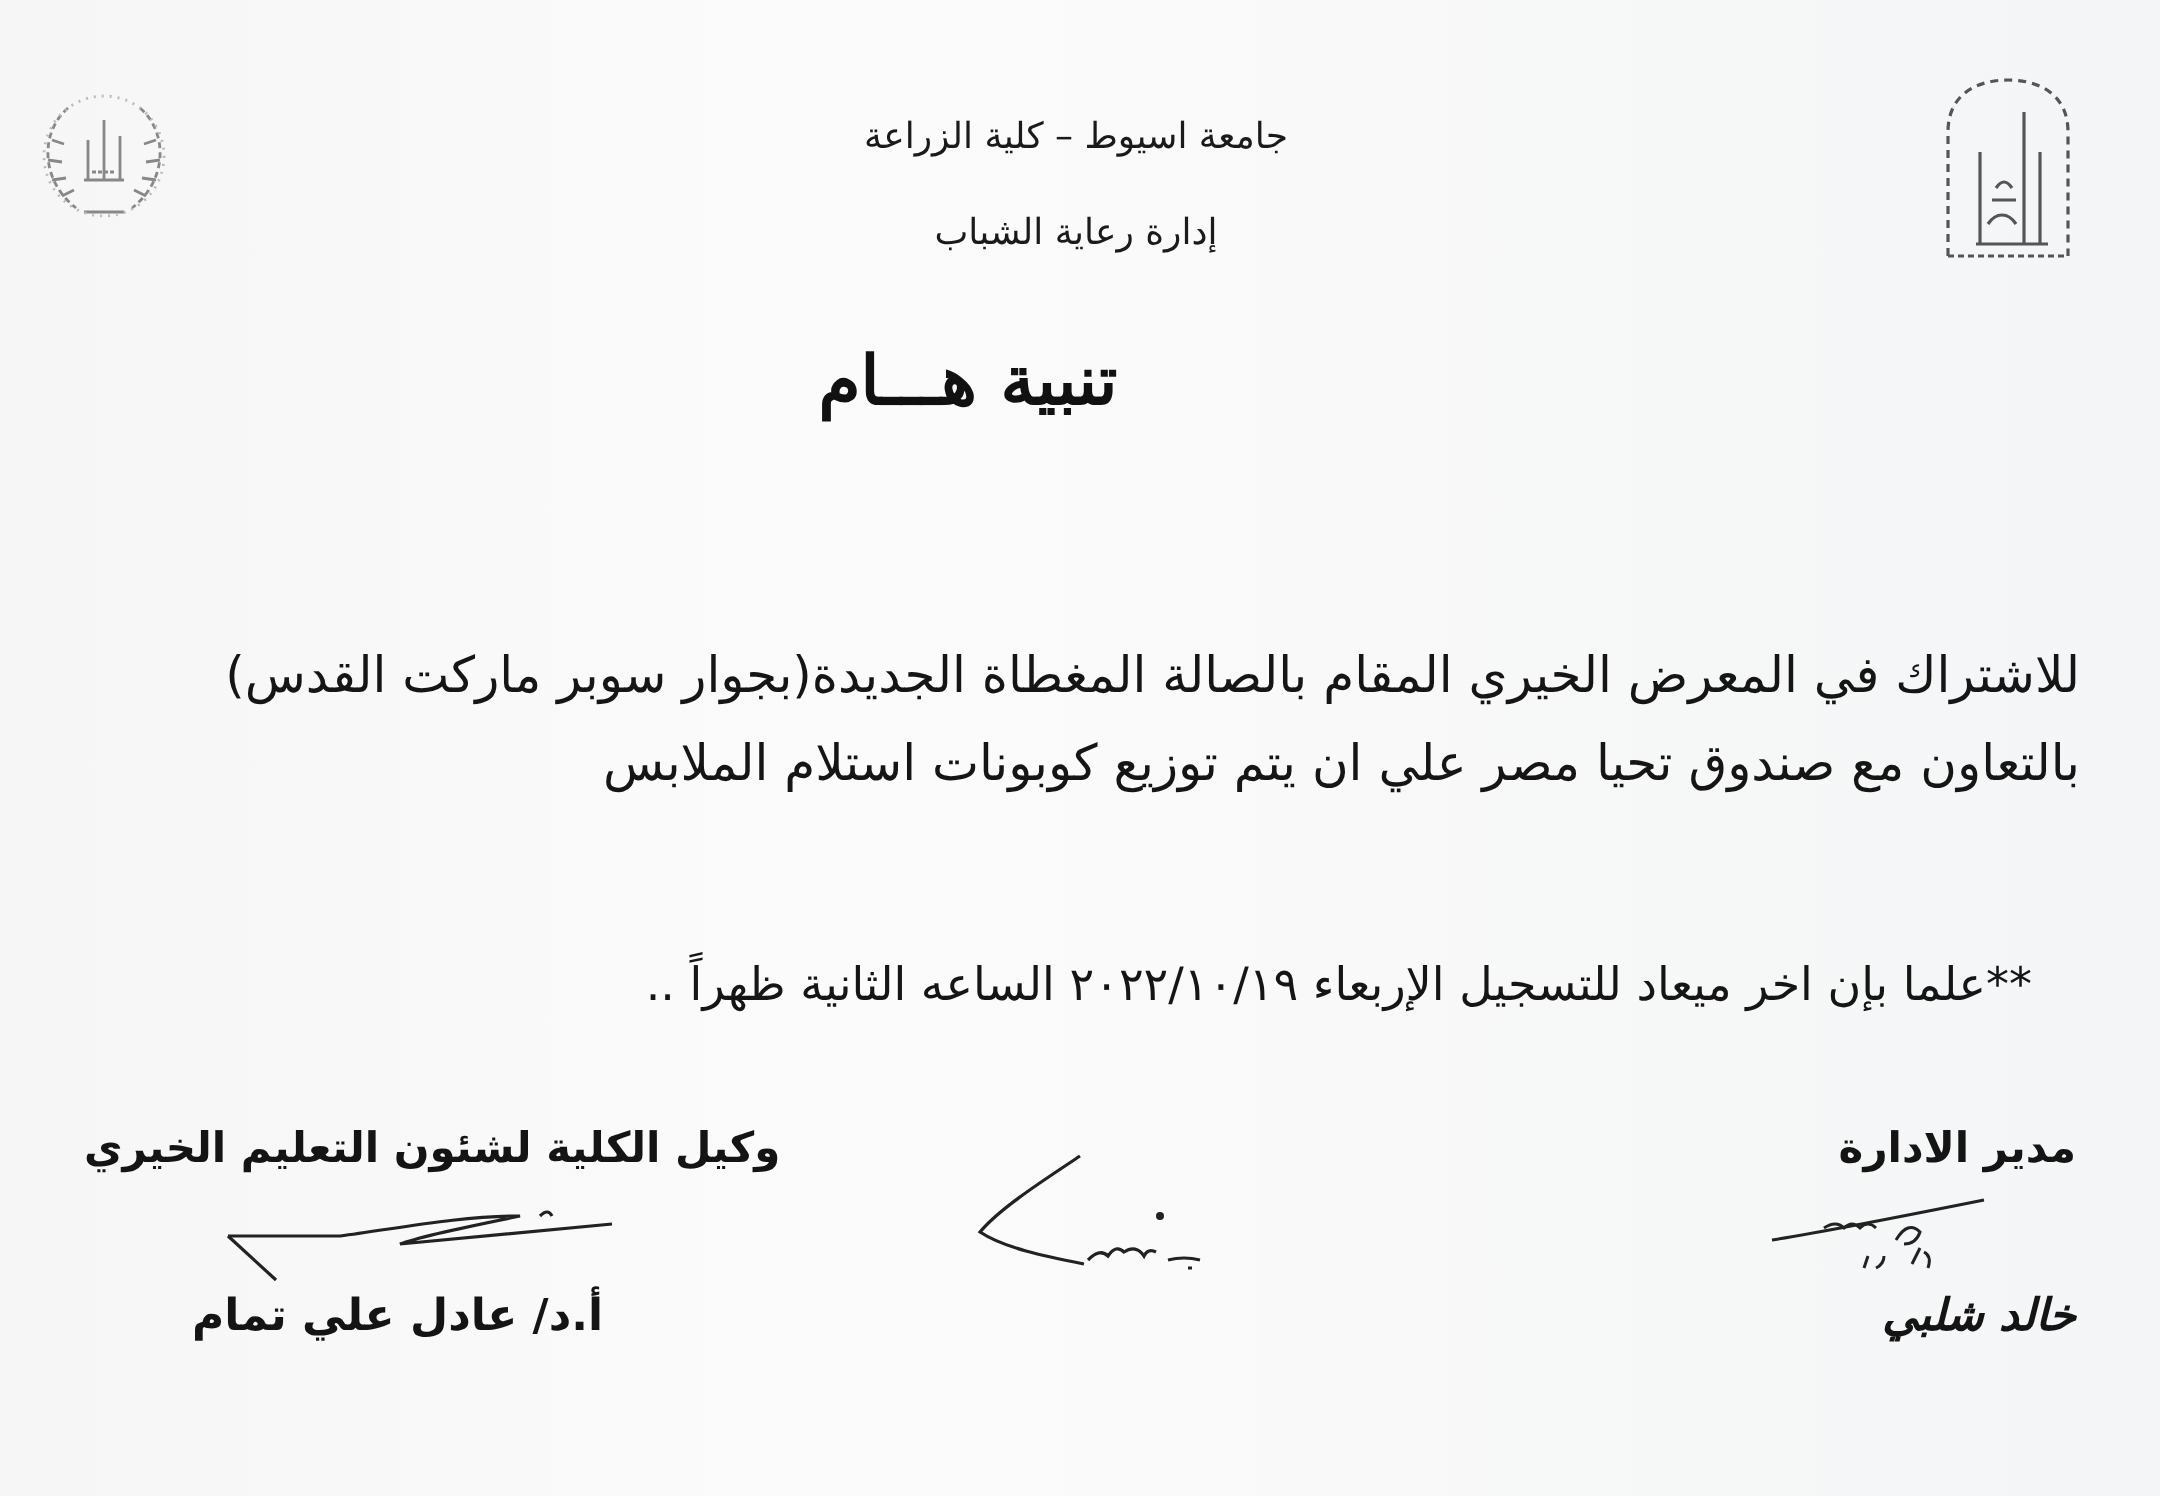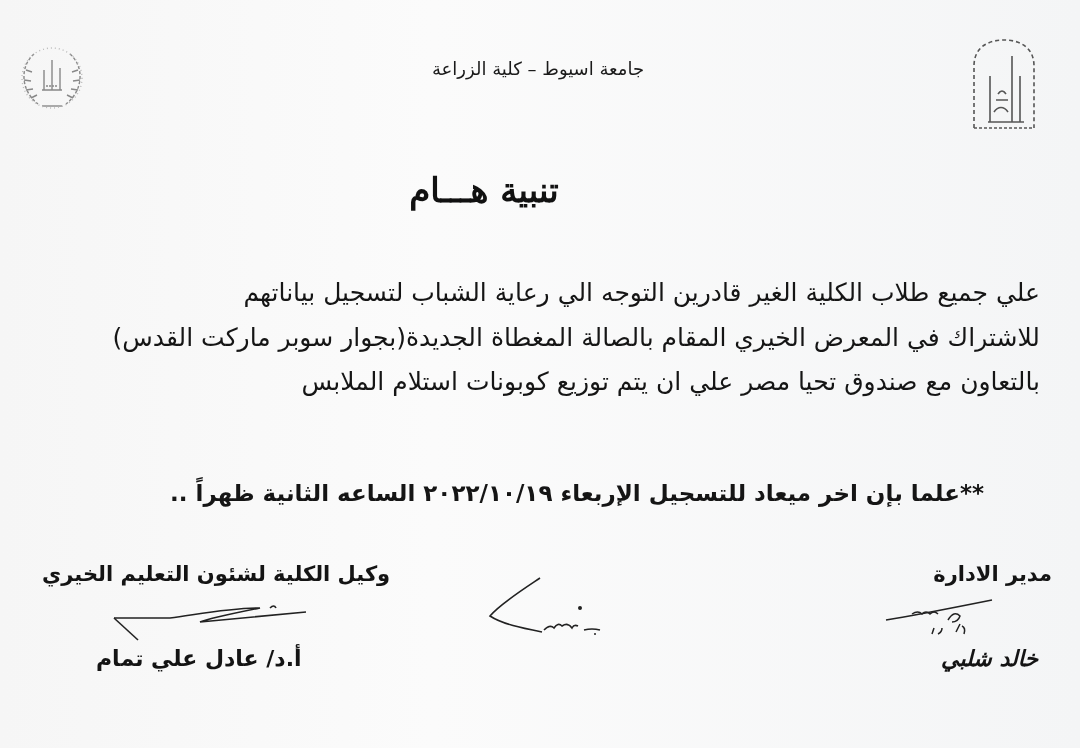--- a/index.html
+++ b/index.html
@@ -30,24 +30,24 @@
       font-size: 34px; letter-spacing: 4px; color: #111;
     }
 
     .body-line {
       right: 40px; font-size: 25px; color: #151515;
     }
     .l1 { top: 278px; }
     .l2 { top: 323px; }
     .l3 { top: 367px; margin-left: 16px; }
     .l4 { top: 433px; font-size: 22px; }
-    .l5 { top: 480px; font-size: 23px; font-weight: bold; right: 96px; }
+    .l5 { top: 480px; font-size: 23px; font-weight: normal; right: 64px; }
 
     .sig-title { font-size: 21px; font-weight: bold; top: 562px; }
-    .sig-title.right { right: 28px; }
+    .sig-title.right { right: 42px; }
     .sig-title.left { left: 42px; }
     .sig-name { font-size: 22px; font-weight: bold; top: 646px; }
     .sig-name.right { right: 42px; font-style: italic; }
     .sig-name.left { left: 96px; }
 
     .logo { color: #777; }
     svg { display: block; }
   </style>
 </head>
 <body>
@@ -74,24 +74,24 @@
       <g fill="none" stroke="#555" stroke-width="1.6">
         <path d="M6 92 L6 30 C6 10 22 4 36 4 C50 4 66 10 66 30 L66 92" stroke-dasharray="4 3"></path>
         <path d="M6 92 L66 92" stroke-dasharray="3 2"></path>
         <path d="M22 86 L22 40 M52 86 L52 40 M44 86 L44 20"></path>
         <path d="M20 86 L56 86 M26 76 C30 70 36 70 40 76 M28 64 h12 M30 58 q4 -6 8 0"></path>
       </g>
     </svg>
   </div>
 
   <div class="abs header-line header-uni rtl">جامعة اسيوط – كلية الزراعة</div>
+  <div class="abs header-line header-dept rtl">إدارة رعاية الشباب</div>
 
   <div class="abs title rtl">تنبية هـــام</div>
 
-  <div class="abs body-line l1 rtl">علي جميع طلاب الكلية الغير قادرين التوجه الي رعاية الشباب لتسجيل بياناتهم</div>
   <div class="abs body-line l2 rtl">للاشتراك في المعرض الخيري المقام بالصالة المغطاة الجديدة(بجوار سوبر ماركت القدس)</div>
   <div class="abs body-line l3 rtl">بالتعاون مع صندوق تحيا مصر علي ان يتم توزيع كوبونات استلام الملابس</div>
   <div class="abs body-line l5 rtl">**علما بإن اخر ميعاد للتسجيل الإربعاء ٢٠٢٢/١٠/١٩ الساعه الثانية ظهراً ..</div>
 
   <div class="abs sig-title right rtl">مدير الادارة</div>
   <div class="abs" style="left:882px; top:598px;">
     <svg width="120" height="44" viewBox="0 0 120 44">
       <g fill="none" stroke="#222" stroke-width="1.5">
         <path d="M4 22 C30 18 70 10 110 2"></path>
         <path d="M30 16 q6 -4 10 0 q4 -4 8 0 q4 -4 8 0"></path>

